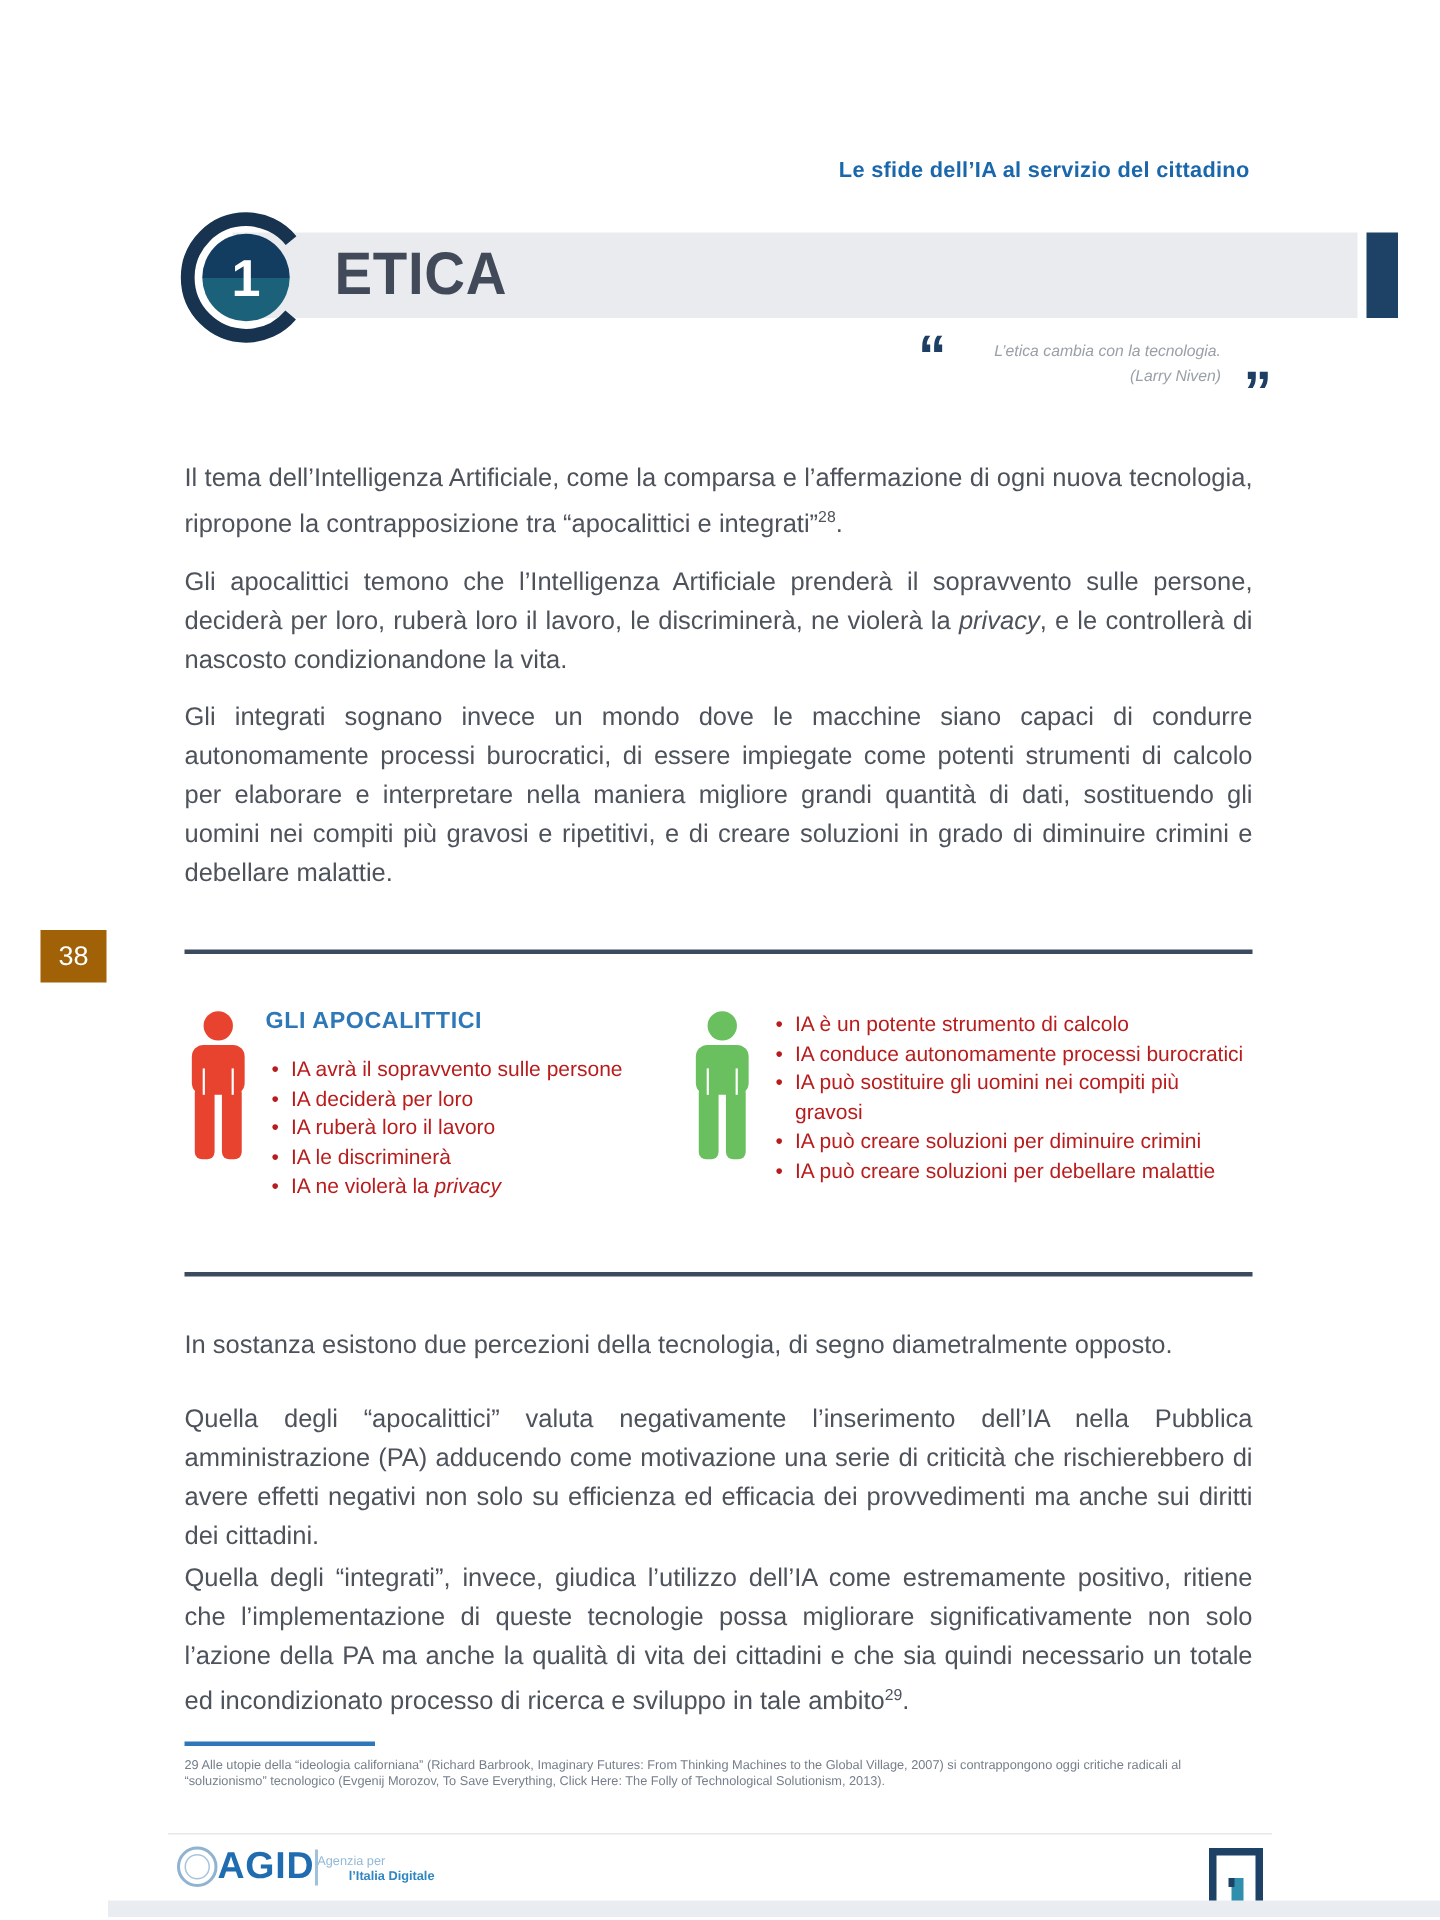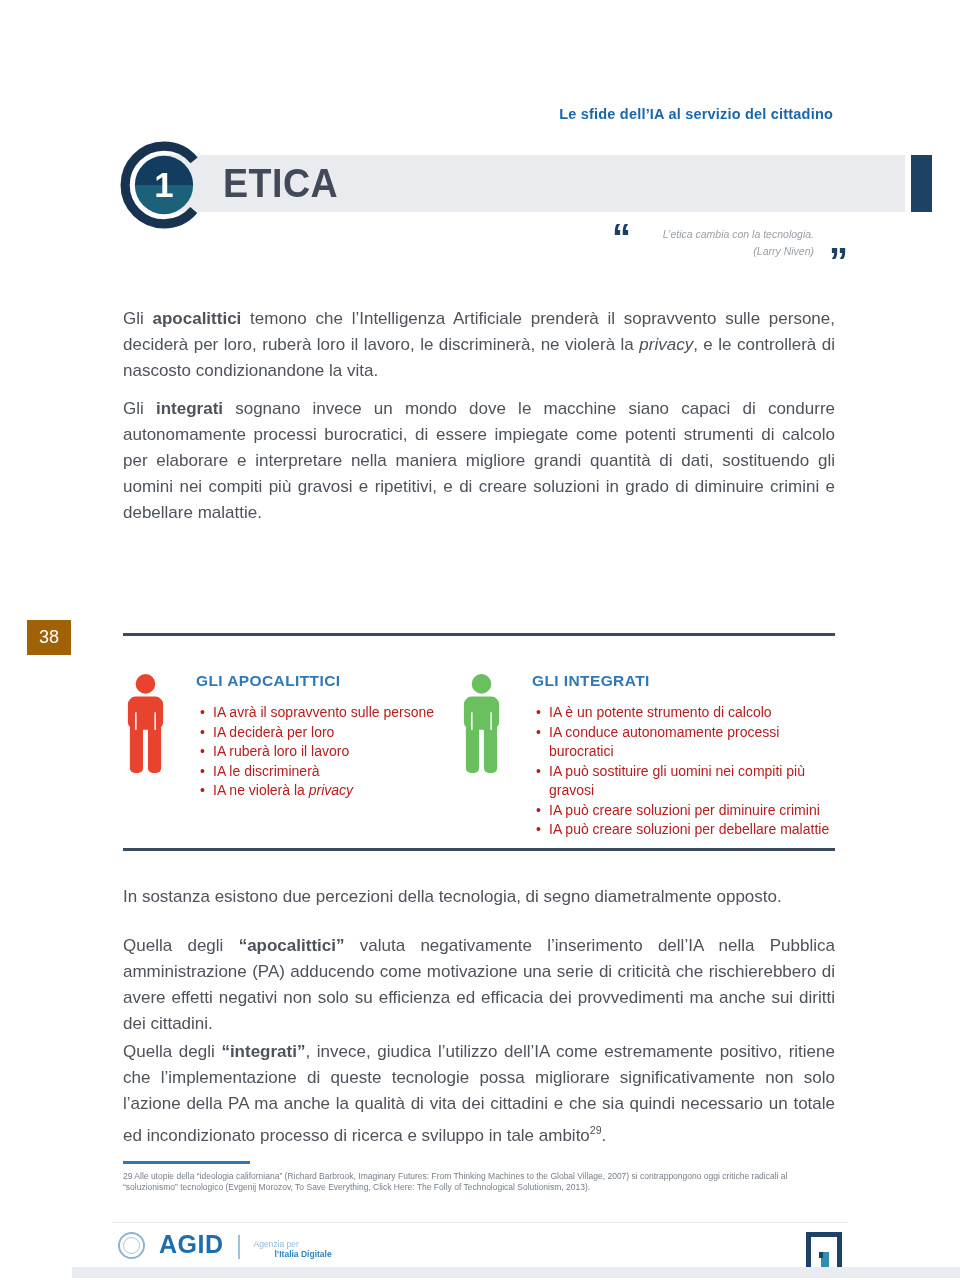--- a/index.html
+++ b/index.html
@@ -27,53 +27,53 @@
   .q-body{position:absolute;left:42px;right:34px;top:5px;text-align:right;
     font-size:10.5px;font-style:italic;color:#9aa0a8;line-height:17px;}
 
   
   .body-copy{left:123px;width:712px;color:#4d525b;font-size:17px;line-height:26px;text-align:justify;}
   .top-copy{top:306px;}
   .bottom-copy{top:884px;}
   .body-copy p{margin:0 0 12px;}
   .bottom-copy p.p4{margin-bottom:23px;}
   .bottom-copy p.p5{margin-bottom:2px;}
-  .seg-b{font-weight:700;}
+  .seg-b{font-weight:400;}
   .seg-i{font-style:italic;}
   .seg-sup{font-size:62%;vertical-align:super;}
 
   
   .page-num{left:27px;top:620px;width:44px;height:35px;background:#a16207;color:#fff;
     font-size:18px;display:flex;align-items:center;justify-content:center;}
 
   
   .rule{left:123px;width:712px;height:3px;background:#3b4a5c;}
   .rule-top{top:633px;}
   .rule-bottom{top:848px;}
 
   
   .infographic{left:123px;top:669px;width:712px;display:flex;}
-  .info-col{display:flex;gap:28px;}
+  .info-col{display:flex;gap:9px;}
   .col-left{width:336px;flex:none;}
   .col-right{flex:1;}
   .person{width:45px;height:104px;flex:none;margin-top:3px;}
   .red{color:#e8432e;}
   .green{color:#6abf5e;}
   .info-title{font-size:15.5px;font-weight:700;color:#2e78b8;letter-spacing:.4px;margin:3px 0 13px;}
   .info-list{list-style:none;margin:4px;padding:0;font-size:14px;color:#b91c1c;line-height:19.5px;}
   .info-list li{position:relative;padding-left:13px;}
   .info-list li::before{content:"•";position:absolute;left:0;}
 
   
   .fn-rule{left:123px;top:1161px;width:127px;height:3px;background:#2e78b8;}
   .footnotes{left:123px;top:1171px;width:712px;font-size:8.5px;line-height:10.5px;color:#757e8a;}
 
   
   .footer-line{left:112px;top:1222px;width:736px;height:1px;background:#e6e8eb;}
-  .agid{left:118px;top:1230px;display:flex;align-items:flex-end;gap:14px;}
+  .agid{left:118px;top:1230px;display:flex;align-items:center;gap:0;}
   .emblem{width:23px;height:23px;border:2px solid #8fb3d1;border-radius:50%;position:relative;flex:none;}
   .emblem::after{content:"";position:absolute;inset:3px;border:1px solid #a9c4da;border-radius:50%;}
   .agid-word{font-size:25px;font-weight:800;color:#1f6cb0;letter-spacing:.5px;}
   .agid-sep{width:2px;height:24px;background:#9ec1dc;}
   .agid-sub{display:flex;flex-direction:column;justify-content:center;font-size:8.5px;line-height:10px;}
   .sub1{color:#93b9d6;}
   .sub2{color:#2f86c1;font-weight:700;margin-left:21px;}
   .door{left:806px;top:1232px;width:36px;height:39px;border:5px solid #1d4266;border-bottom:none;box-sizing:border-box;}
   .door-bar{position:absolute;right:8px;bottom:0;width:8px;height:19px;background:#2f8fad;}
   .door-dot{position:absolute;left:8px;bottom:13px;width:4px;height:6px;background:#1d4266;}
@@ -108,20 +108,21 @@
   <div class="abs quote">
     <span class="q-open">“</span>
     <div class="q-body">
       <div>L’etica cambia con la tecnologia.</div>
       <div>(Larry Niven)</div>
     </div>
     <span class="q-close">”</span>
   </div>
 
   <div class="abs body-copy top-copy">
+    <p><span>Il tema dell’Intelligenza Artificiale, come la comparsa e l’affermazione di ogni nuova tecnologia, ripropone la contrapposizione tra “apocalittici e integrati”</span><span class="seg-sup">28</span><span>.</span></p>
     <p><span>Gli </span><span class="seg-b">apocalittici</span><span> temono che l’Intelligenza Artificiale prenderà il sopravvento sulle persone, deciderà per loro, ruberà loro il lavoro, le discriminerà, ne violerà la </span><span class="seg-i">privacy</span><span>, e le controllerà di nascosto condizionandone la vita.</span></p>
     <p><span>Gli </span><span class="seg-b">integrati</span><span> sognano invece un mondo dove le macchine siano capaci di condurre autonomamente processi burocratici, di essere impiegate come potenti strumenti di calcolo per elaborare e interpretare nella maniera migliore grandi quantità di dati, sostituendo gli uomini nei compiti più gravosi e ripetitivi, e di creare soluzioni in grado di diminuire crimini e debellare malattie.</span></p>
   </div>
 
   <div class="abs page-num">38</div>
 
   <div class="abs rule rule-top"></div>
 
   <div class="abs infographic">
     <div class="info-col col-left">
@@ -147,21 +148,20 @@
     <div class="info-col col-right">
       <svg class="person green" viewBox="0 0 46 104" fill="currentColor">
         <circle cx="23" cy="11" r="10"></circle>
         <rect x="5" y="24" width="36" height="34" rx="8"></rect>
         <rect x="7" y="52" width="13.5" height="50" rx="5"></rect>
         <rect x="25.5" y="52" width="13.5" height="50" rx="5"></rect>
         <rect x="12.4" y="40" width="1.5" height="18" fill="#ffffff"></rect>
         <rect x="32.1" y="40" width="1.5" height="18" fill="#ffffff"></rect>
       </svg>
       <div class="info-body">
-        <div class="info-title">GLI INTEGRATI</div>
         <ul class="info-list">
           <li><span>IA è un potente strumento di calcolo</span></li>
           <li><span>IA conduce autonomamente processi burocratici</span></li>
           <li><span>IA può sostituire gli uomini nei compiti più gravosi</span></li>
           <li><span>IA può creare soluzioni per diminuire crimini</span></li>
           <li><span>IA può creare soluzioni per debellare malattie</span></li>
         </ul>
       </div>
     </div>
   </div>

